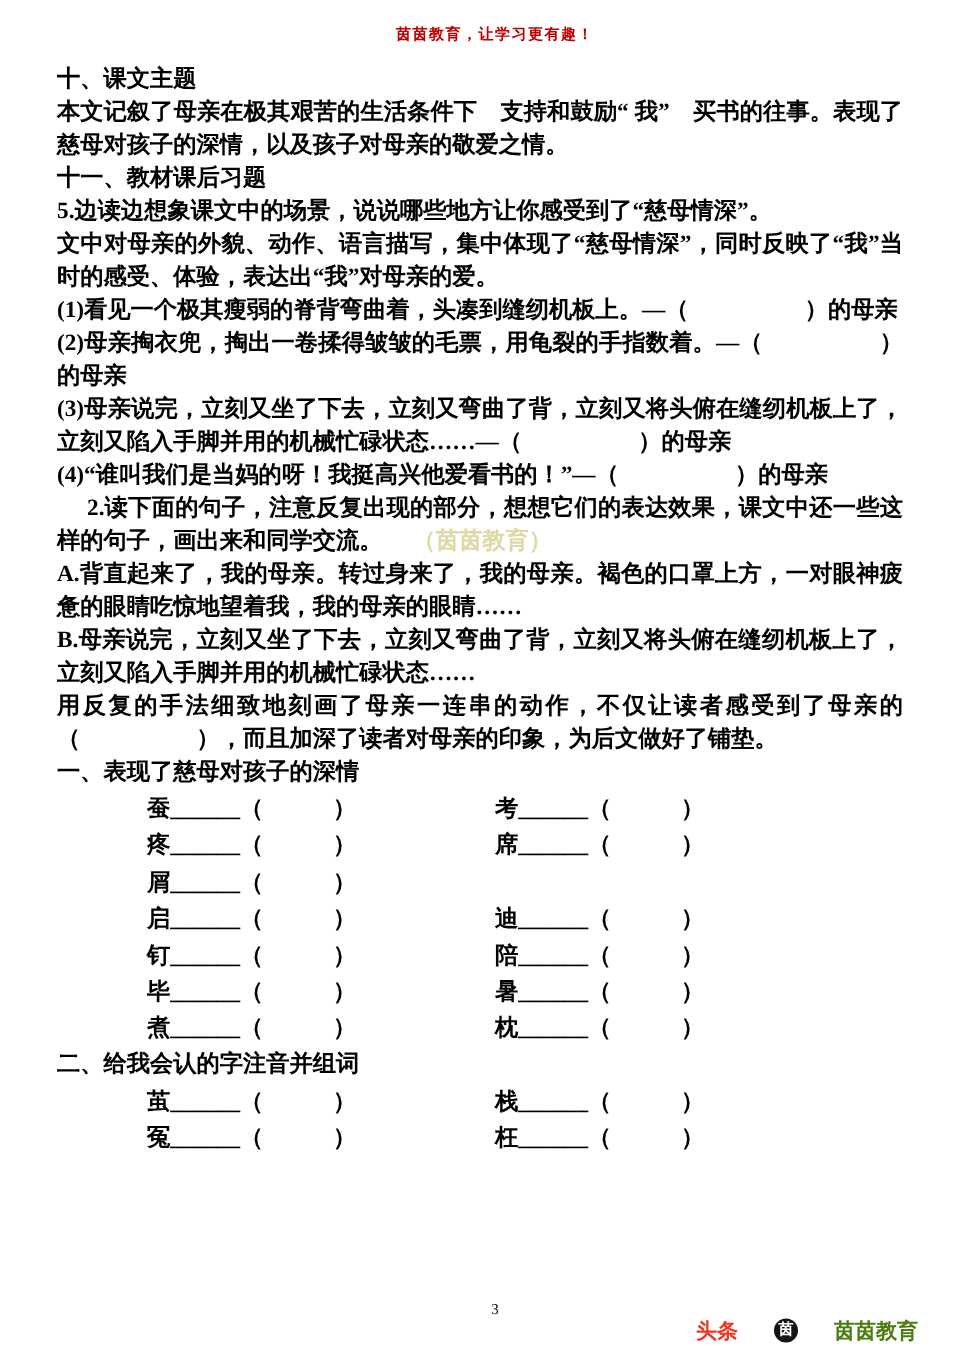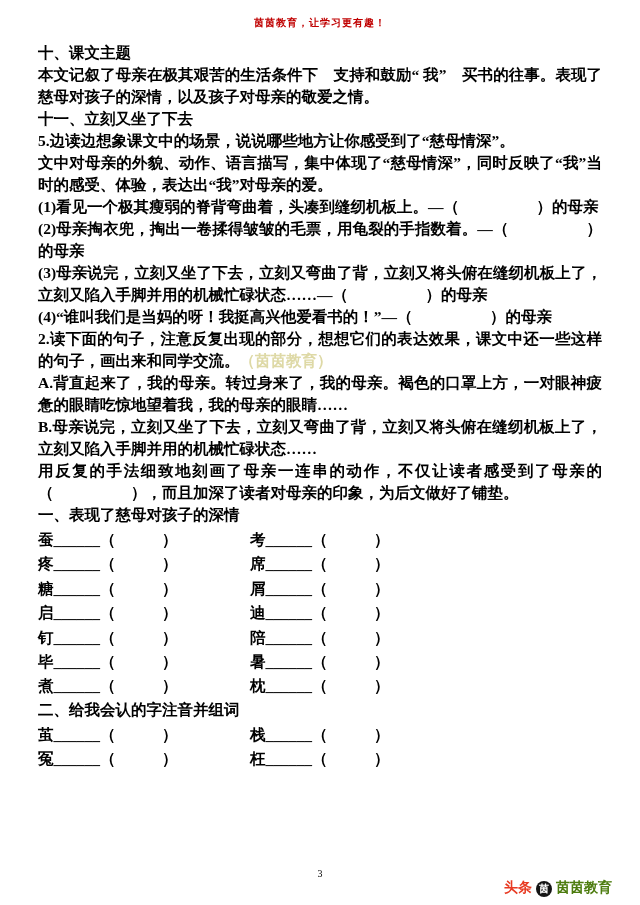--- a/index.html
+++ b/index.html
@@ -1,21 +1,21 @@
 <!DOCTYPE html>
 <html style="--header-red: #c00000; --toutiao-red: #e83a22; --watermark: #ded9a6; --text: #000000;"><head>
 <meta charset="utf-8">
 <style>
   :root{
     --header-red:#c00000;
     --toutiao-red:#e83a22;
     --watermark:#ded9a6;
     --text:#000000;
   }
-  *{box-sizing:border-box;}
+  *{box-sizing:border-box;margin-left:20px;}
   html,body{margin:0;padding:0;background:#ffffff;}
   .page{
     width:640px;height:905px;margin:0 auto;position:relative;
     background:#ffffff;overflow:hidden;
     font-family:"Liberation Serif", serif;
     color:var(--text);
   }
   .slogan{
     padding-top:16px;
     text-align:center;
@@ -51,21 +51,21 @@
     position:absolute;
     left:0;right:0;bottom:26px;
     text-align:center;
     font-size:10px;
     font-weight:normal;
   }
   .byline{
     position:absolute;
     right:28px;bottom:8px;
     display:flex;
-    align-items:flex-end;
+    align-items:flex-start;
     gap:4px;
     font-size:14px;
     font-weight:bold;
     font-family:"Liberation Sans", sans-serif;
   }
   .toutiao-label{color:var(--toutiao-red);}
   .badge-icon{
     width:16px;height:16px;border-radius:50%;
     background:#141414;color:#ffffff;
     display:inline-flex;align-items:center;justify-content:center;
@@ -76,21 +76,21 @@
 </head>
 <body>
 
 <div class="page">
 
   <div class="slogan">茵茵教育，让学习更有趣！</div>
 
   <div class="content">
     <p>十、课文主题</p>
     <p>本文记叙了母亲在极其艰苦的生活条件下　支持和鼓励“ 我”　买书的往事。表现了慈母对孩子的深情，以及孩子对母亲的敬爱之情。</p>
-    <p>十一、立刻又坐了下去</p>
+    <p>十一、教材课后习题</p>
     <p>5.边读边想象课文中的场景，说说哪些地方让你感受到了“慈母情深”。</p>
     <p>文中对母亲的外貌、动作、语言描写，集中体现了“慈母情深”，同时反映了“我”当时的感受、体验，表达出“我”对母亲的爱。</p>
     <p>(1)看见一个极其瘦弱的脊背弯曲着，头凑到缝纫机板上。—（　　　　　）的母亲</p>
     <p>(2)母亲掏衣兜，掏出一卷揉得皱皱的毛票，用龟裂的手指数着。—（　　　　　）的母亲</p>
     <p>(3)母亲说完，立刻又坐了下去，立刻又弯曲了背，立刻又将头俯在缝纫机板上了，立刻又陷入手脚并用的机械忙碌状态……—（　　　　　）的母亲</p>
     <p>(4)“谁叫我们是当妈的呀！我挺高兴他爱看书的！”—（　　　　　）的母亲</p>
     <p><span>2.读下面的句子，注意反复出现的部分，想想它们的表达效果，课文中还一些这样的句子，画出来和同学交流。</span><span class="wm">（茵茵教育）</span></p>
     <p>A.背直起来了，我的母亲。转过身来了，我的母亲。褐色的口罩上方，一对眼神疲惫的眼睛吃惊地望着我，我的母亲的眼睛……</p>
     <p>B.母亲说完，立刻又坐了下去，立刻又弯曲了背，立刻又将头俯在缝纫机板上了，立刻又陷入手脚并用的机械忙碌状态……</p>
     <p>用反复的手法细致地刻画了母亲一连串的动作，不仅让读者感受到了母亲的（　　　　　），而且加深了读者对母亲的印象，为后文做好了铺垫。</p>
@@ -101,21 +101,20 @@
     <div class="char-section">
       <div class="char-row">
         <span class="char-cell cell-left">蚕______（　　　）</span>
         <span class="char-cell">考______（　　　）</span>
       </div>
       <div class="char-row">
         <span class="char-cell cell-left">疼______（　　　）</span>
         <span class="char-cell">席______（　　　）</span>
       </div>
       <div class="char-row">
-        <span class="char-cell cell-left">糖______（　　　）</span>
         <span class="char-cell">屑______（　　　）</span>
       </div>
       <div class="char-row">
         <span class="char-cell cell-left">启______（　　　）</span>
         <span class="char-cell">迪______（　　　）</span>
       </div>
       <div class="char-row">
         <span class="char-cell cell-left">钉______（　　　）</span>
         <span class="char-cell">陪______（　　　）</span>
       </div>

